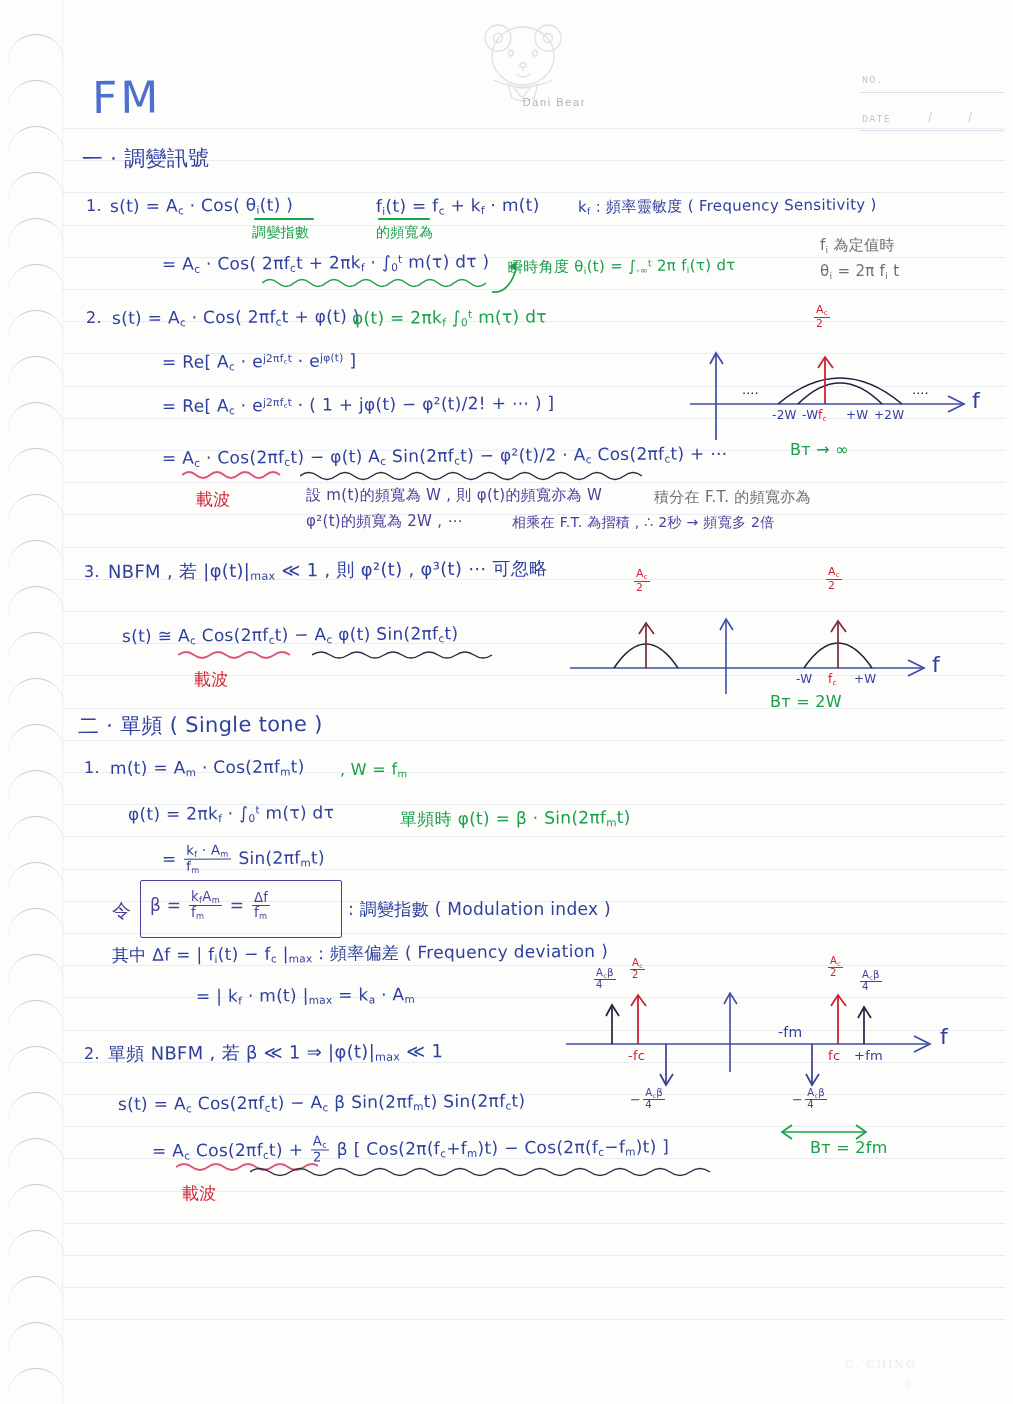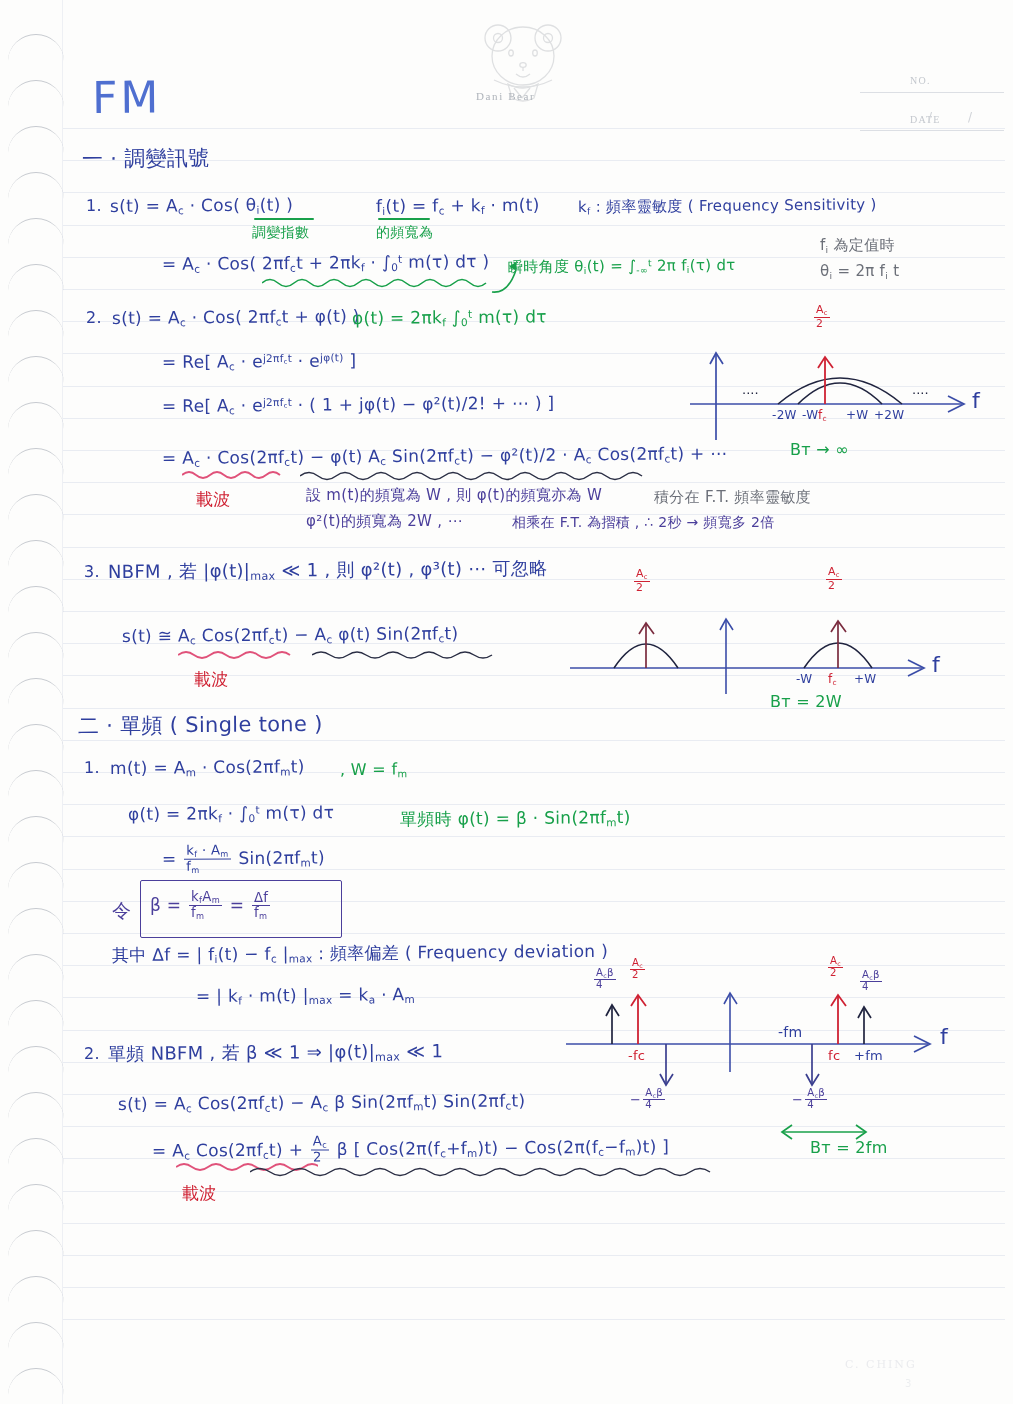--- a/index.html
+++ b/index.html
@@ -10,25 +10,25 @@
   }
   
   .rule{position:absolute;left:62px;right:8px;height:1px;background:#e9ecf2;}
   .margin-line{position:absolute;left:62px;top:0;bottom:0;width:1px;background:#eef0f4;}
   
   .spiral{position:absolute;left:8px;width:56px;height:26px;
           border-top:1.6px solid #9aa0ab;border-radius:50% 50% 0 0/100% 100% 0 0;
           opacity:.55;}
   
   .bear{position:absolute;left:478px;top:18px;width:90px;height:88px;opacity:.30;}
-  .bear-name{position:absolute;left:476px;top:90px;width:110px;text-align:left;
+  .bear-name{position:absolute;left:476px;top:96px;width:110px;text-align:right;
              font-size:11px;letter-spacing:1.6px;color:#aeb3ba;
-             font-family:Liberation Serif, serif;}
+             font-family:Liberation Sans, sans-serif;}
   .hdr-field{position:absolute;font-size:10px;letter-spacing:1.3px;color:#c3c7cd;
-             font-family:Liberation Serif, serif;margin-left:48px;}
+             font-family:Liberation Mono, monospace;}
   .hdr-line{position:absolute;height:1px;background:#dcdfe4;}
   .slash{position:absolute;font-size:12px;color:#d0d3d8;}
   .watermark{position:absolute;left:845px;top:1358px;font-size:11px;letter-spacing:2px;
              color:#eaebee;font-family:"DejaVu Serif","Liberation Serif",serif;}
   .pagenum{position:absolute;left:905px;top:1378px;font-size:10px;color:#eceef0;}
 
   
   .hw{position:absolute;white-space:nowrap;
       font-family:"DejaVu Sans","Liberation Sans",sans-serif;
       font-weight:500;letter-spacing:.3px;}
@@ -208,21 +208,21 @@
     <path d="M0 5 q7 -6 14 0 t14 0 t14 0 t14 0 t14 0 t14 0 t14 0" fill="none" stroke="#e0527a" stroke-width="1.8"></path>
   </svg>
   <svg class="diag" style="left:300px;top:470px;" width="346" height="14">
     <path d="M0 6 q9 -7 18 0 t18 0 t18 0 t18 0 t18 0 t18 0 t18 0 t18 0 t18 0 t18 0 t18 0 t18 0 t18 0 t18 0 t18 0 t18 0 t18 0 t18 0 t18 0" fill="none" stroke="#2b2f45" stroke-width="1.5"></path>
   </svg>
 
   <div class="hw red" style="left:196px;top:488px;font-size:17px;">載波</div>
   <div class="hw purple" style="left:306px;top:486px;font-size:15px;">設 m(t)的頻寬為 W , 則 φ(t)的頻寬亦為 W</div>
   <div class="hw purple" style="left:306px;top:512px;font-size:15px;">φ²(t)的頻寬為 2W , ⋯</div>
   <div class="hw purple" style="left:512px;top:514px;font-size:14px;">相乘在 F.T. 為摺積 , ∴ 2秒 → 頻寬多 2倍</div>
-  <div class="hw grey" style="left:654px;top:488px;font-size:15px;">積分在 F.T. 頻率靈敏度</div>
+  <div class="hw grey" style="left:654px;top:488px;font-size:15px;">積分在 F.T. 的頻寬亦為</div>
 
   <div class="diag" style="left:690px;top:322px;">
     <svg width="320" height="150">
 
       <line x1="0" y1="82" x2="272" y2="82" stroke="#3b4da8" stroke-width="1.7"></line>
       <path d="M258 74 l16 8 l-16 8" fill="none" stroke="#3b4da8" stroke-width="1.7"></path>
 
       <line x1="26" y1="118" x2="26" y2="32" stroke="#3b4da8" stroke-width="1.7"></line>
       <path d="M20 42 l6 -11 l7 11" fill="none" stroke="#3b4da8" stroke-width="1.7"></path>
 
@@ -304,20 +304,21 @@
        Sin(2πf<sub>m</sub>t)
   </div>
   <div class="hw green sk" style="left:400px;top:808px;font-size:17px;">單頻時 φ(t) = β · Sin(2πf<sub>m</sub>t)</div>
 
   <div class="hw purple" style="left:112px;top:898px;font-size:19px;">令</div>
   <div class="box-beta" style="left:140px;top:880px;width:200px;height:56px;"></div>
   <div class="hw purple" style="left:150px;top:890px;font-size:17px;">
        β = <span class="frac"><span class="num">k<sub>f</sub>A<sub>m</sub></span><span class="den">f<sub>m</sub></span></span>
        = <span class="frac"><span class="num">Δf</span><span class="den">f<sub>m</sub></span></span>
   </div>
+  <div class="hw blue" style="left:348px;top:898px;font-size:17px;">: 調變指數 ( Modulation index )</div>
 
   <div class="hw blue sk" style="left:112px;top:944px;font-size:17px;">其中 Δf = | f<sub>i</sub>(t) − f<sub>c</sub> |<sub>max</sub> : 頻率偏差 ( Frequency deviation )</div>
   <div class="hw blue sk" style="left:196px;top:986px;font-size:17px;">= | k<sub>f</sub> · m(t) |<sub>max</sub> = k<sub>a</sub> · A<sub>m</sub></div>
 
   <div class="hw blue sk" style="left:84px;top:1044px;font-size:16px;">2.</div>
   <div class="hw blue sk" style="left:108px;top:1042px;font-size:18px;">單頻 NBFM , 若 β ≪ 1 ⇒ |φ(t)|<sub>max</sub> ≪ 1</div>
   <div class="hw blue sk" style="left:118px;top:1094px;font-size:17px;">s(t) = A<sub>c</sub> Cos(2πf<sub>c</sub>t) − A<sub>c</sub> β Sin(2πf<sub>m</sub>t) Sin(2πf<sub>c</sub>t)</div>
   <div class="hw blue sk" style="left:152px;top:1136px;font-size:17px;">
        = A<sub>c</sub> Cos(2πf<sub>c</sub>t) +
        <span class="frac"><span class="num">A<sub>c</sub></span><span class="den">2</span></span>

